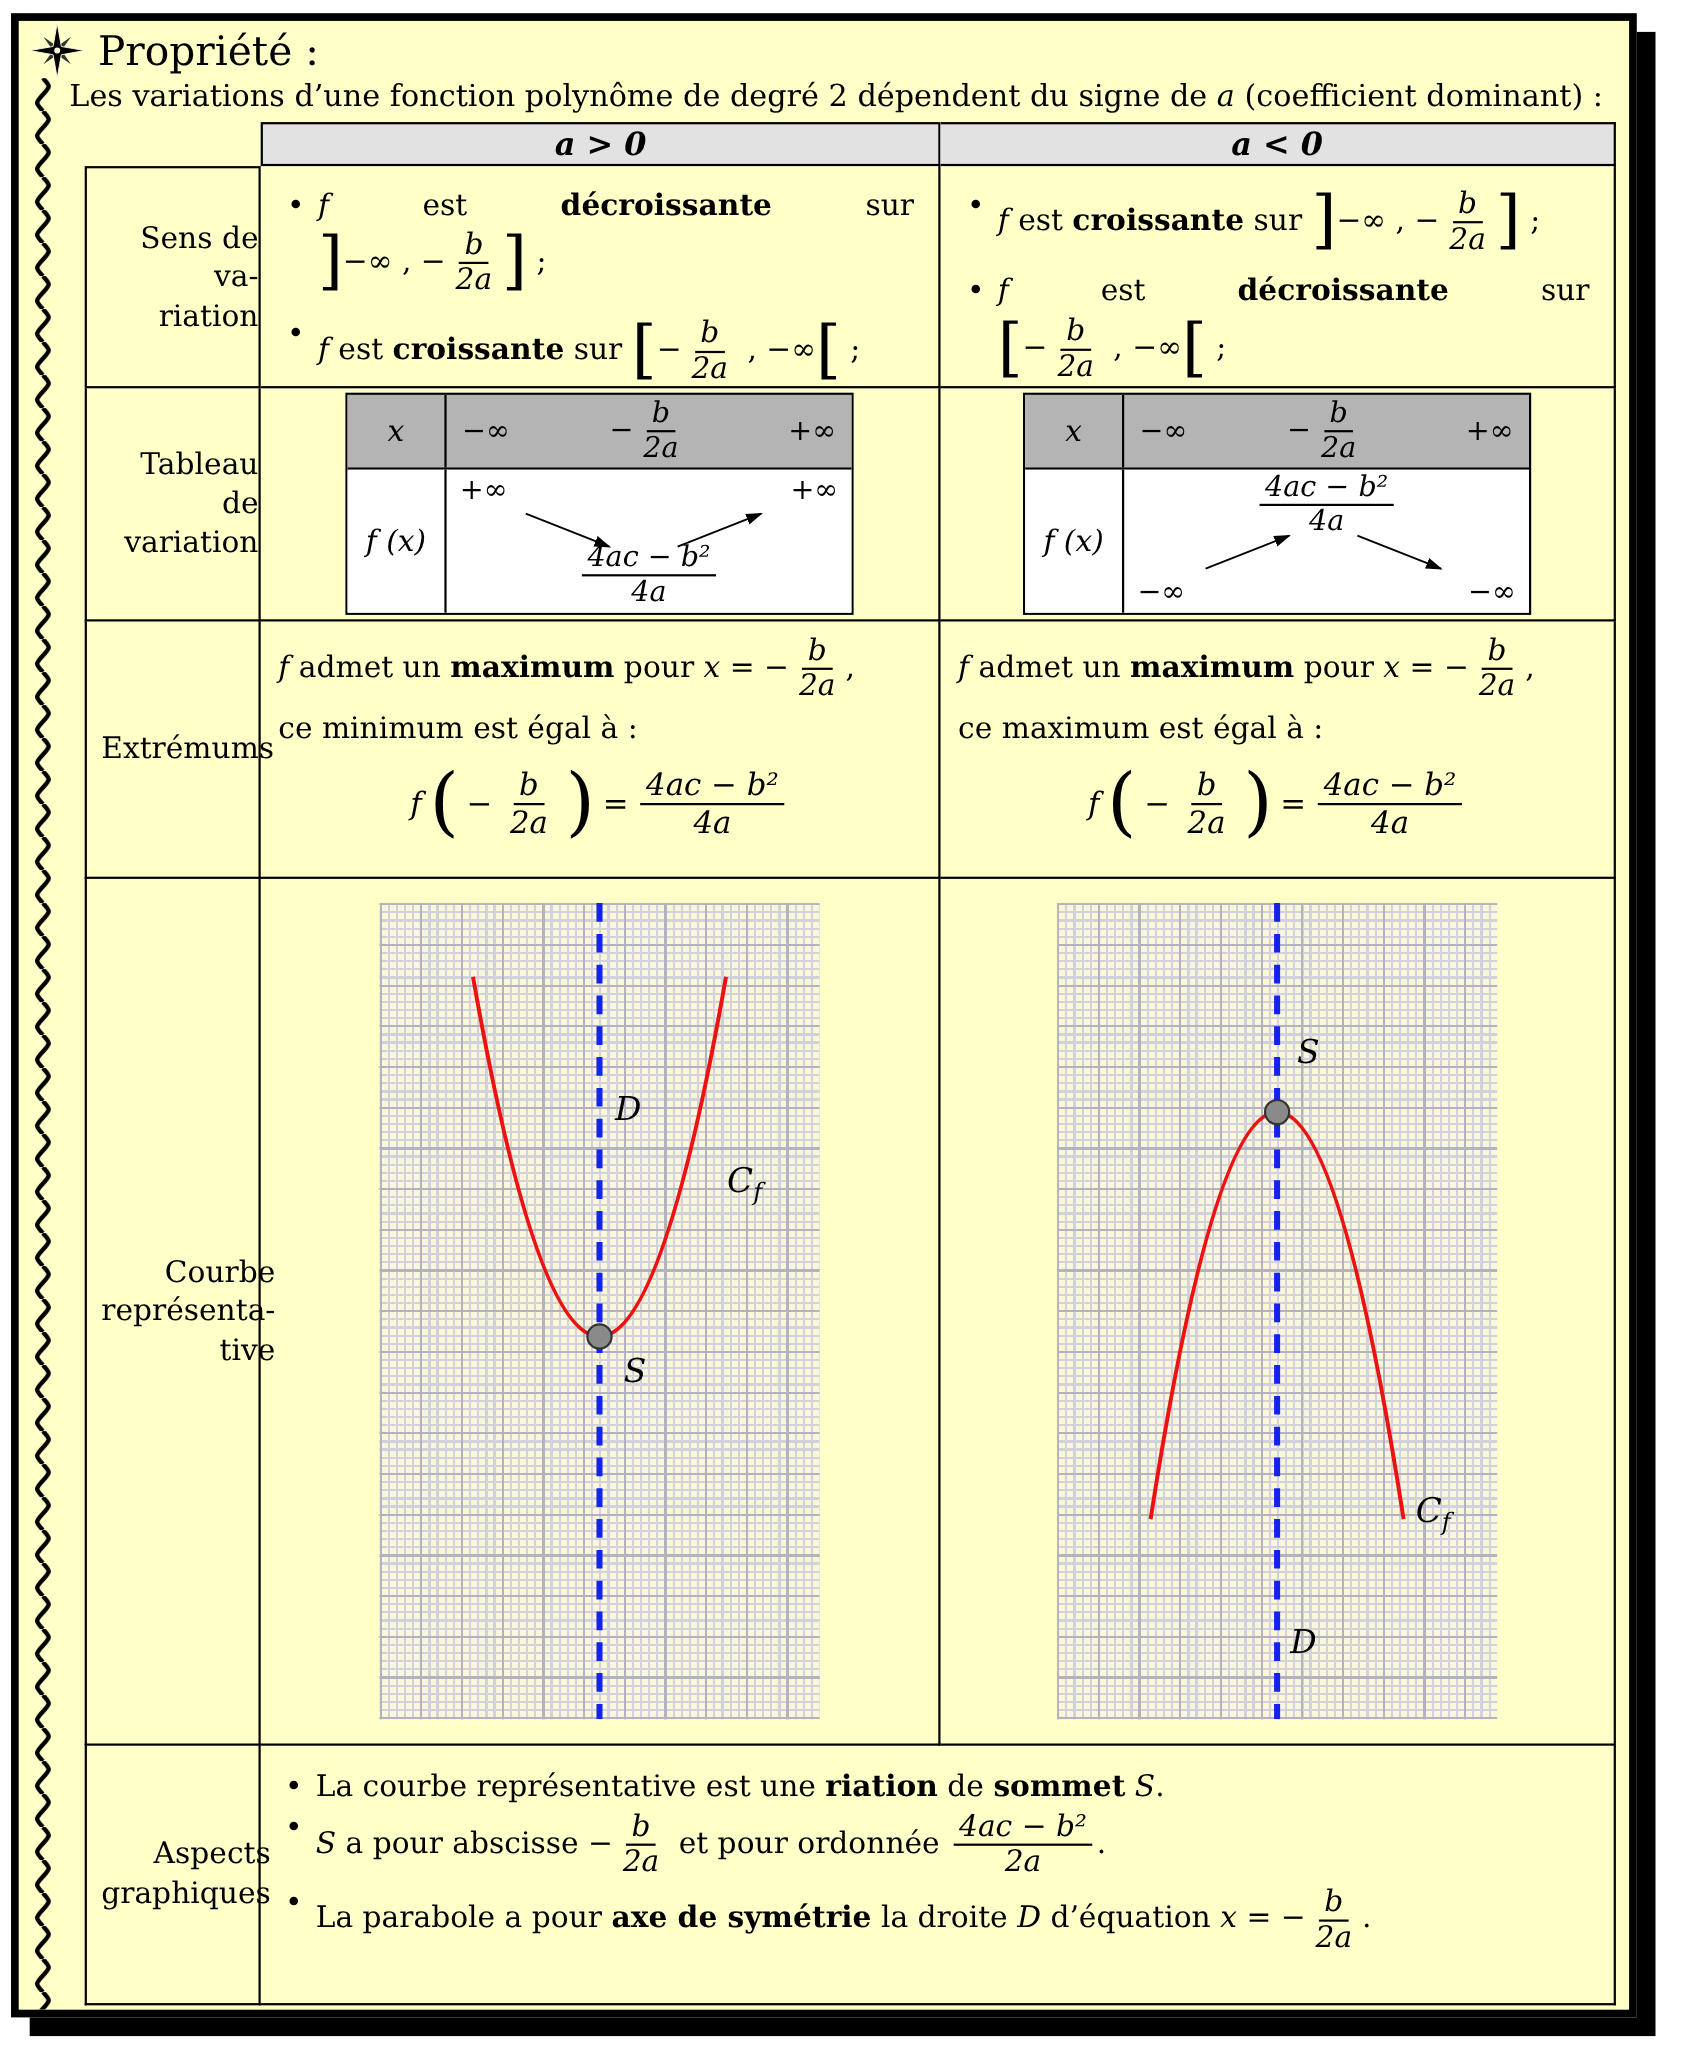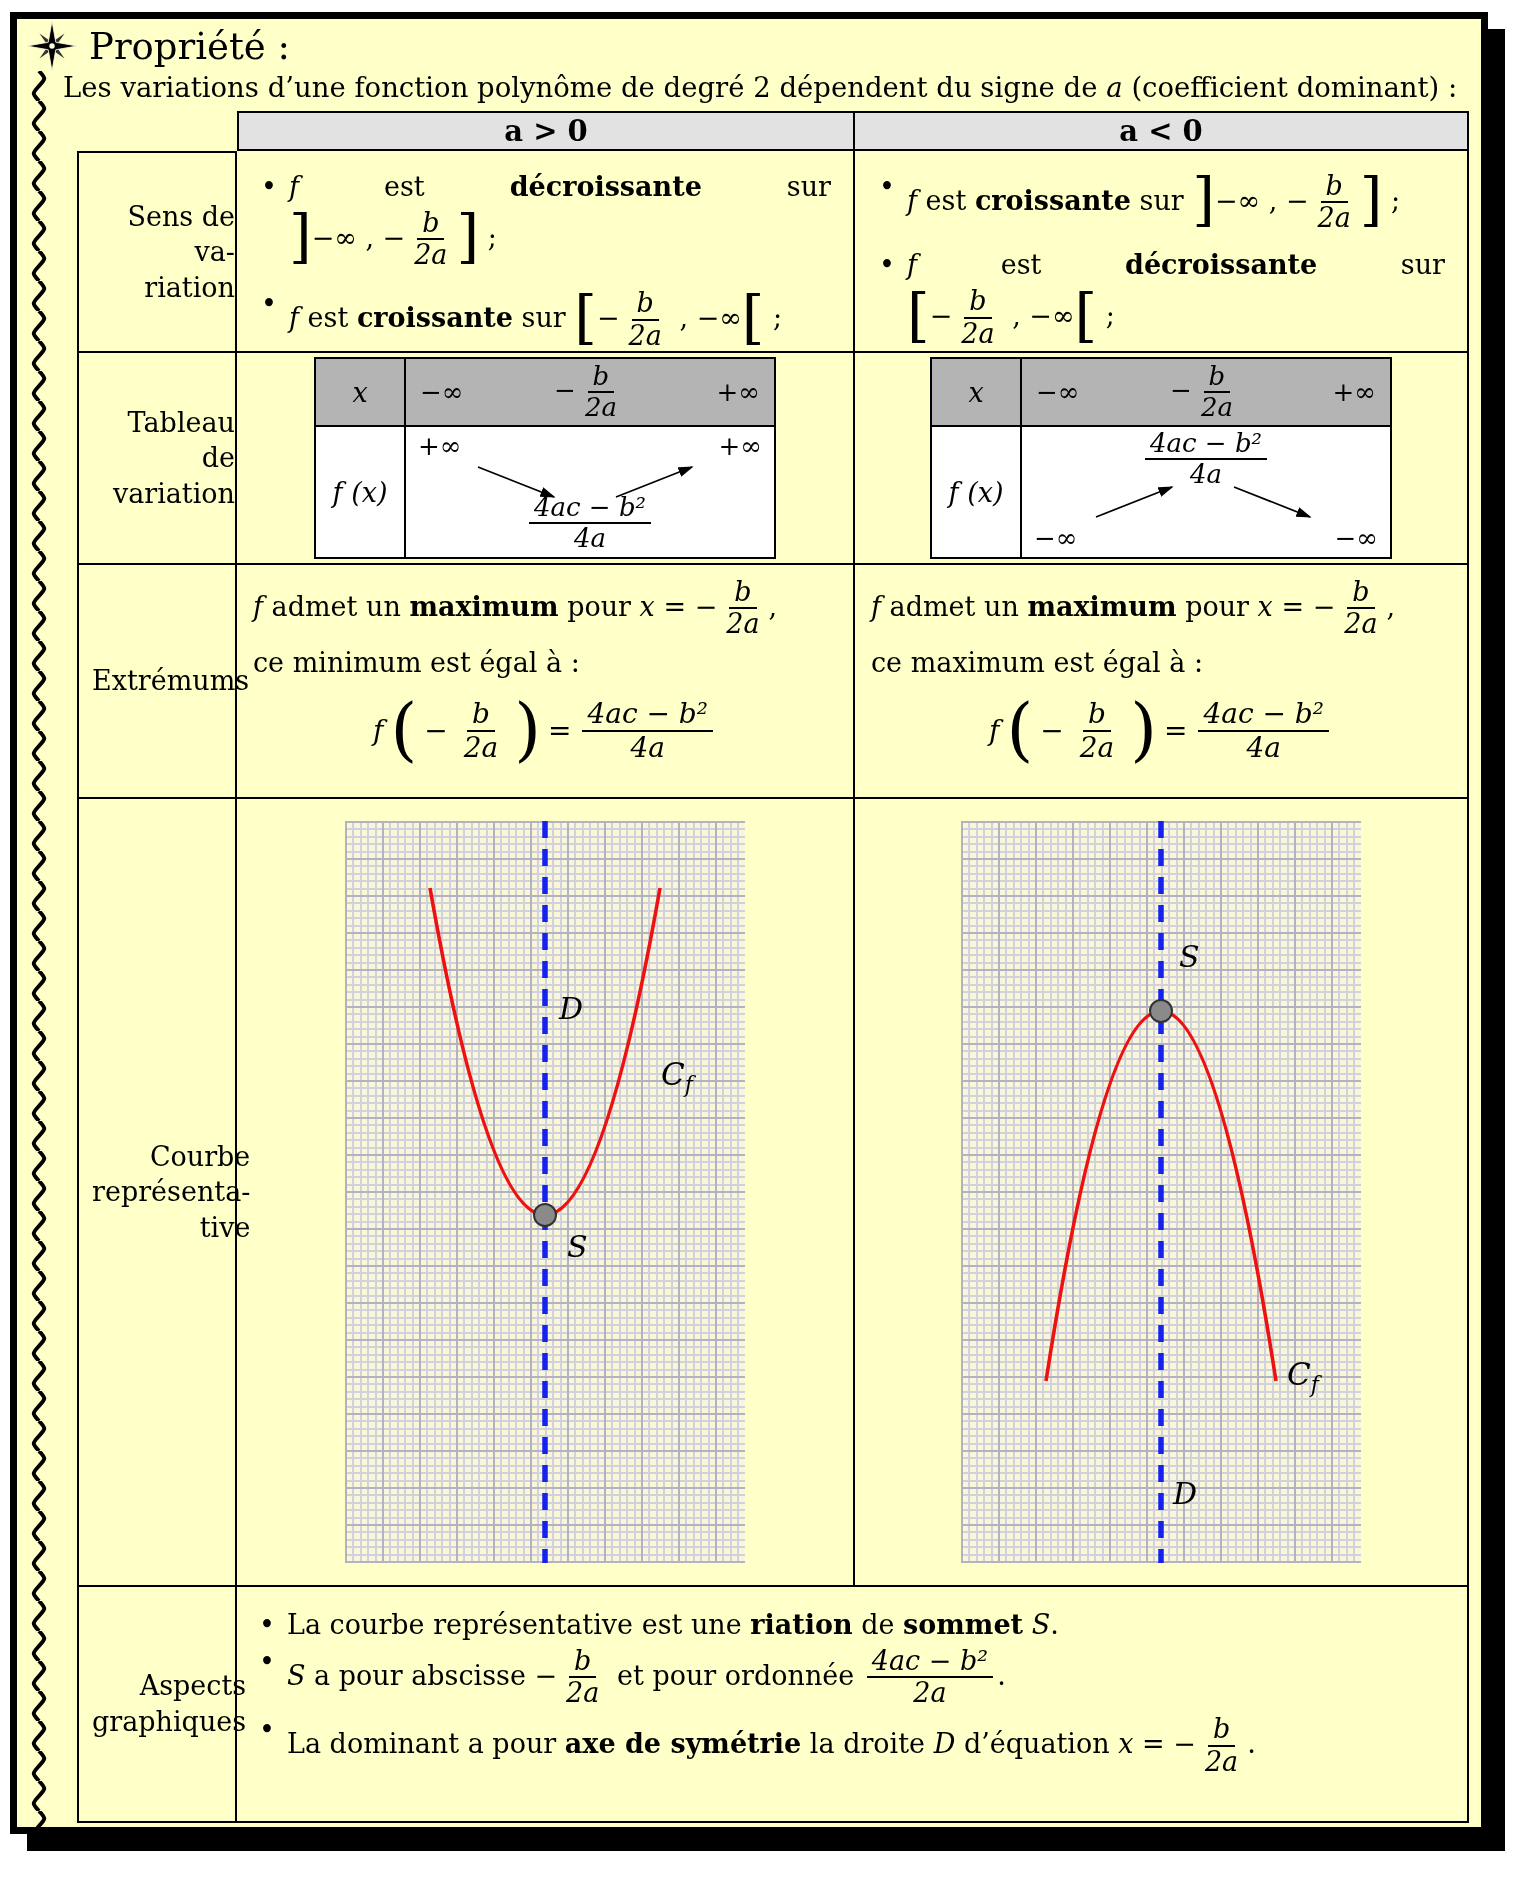--- a/index.html
+++ b/index.html
@@ -28,21 +28,21 @@
     font-size:27px;
   }
   .cell{box-sizing:border-box;position:relative;}
   .bR{border-right:2px solid #000;}
   .bB{border-bottom:2px solid #000;}
   .bL{border-left:2px solid #000;}
   .bT{border-top:2px solid #000;}
   .hdr{
     background:var(--header_band,#e2e2e2);
     display:flex;align-items:center;justify-content:center;
-    font-size:29px;font-weight:bold;
+    font-size:29px;font-weight:bold;font-style:italic;
   }
   .rowlabel{
     display:flex;align-items:center;padding-left:13px;
     white-space:pre-line;line-height:1.32;font-size:27px;text-align:right;
   }
   .content{padding:12px 16px;}
 
   
   .bullet{position:relative;padding-left:36px;margin:8px 0;}
   .blt{position:absolute;left:8px;top:0;}
@@ -387,21 +387,21 @@
             <span class="den v">2a</span>
           </span>
         <span>et pour ordonnée</span>
         <span class="frac">
             <span class="num v">4ac − b²</span>
             <span class="den v">2a</span>
           </span><span>.</span>
       </div>
       <div class="bullet">
         <span class="blt">•</span>
-        <span>La dominant a pour</span>
+        <span>La parabole a pour</span>
         <span class="bld">axe de symétrie</span>
         <span>la droite</span>
         <span class="v">D</span>
         <span>d’équation</span>
         <span class="v">x</span>
         <span>= −</span><span class="frac">
             <span class="num v">b</span>
             <span class="den v">2a</span>
           </span><span>.</span>
       </div>

